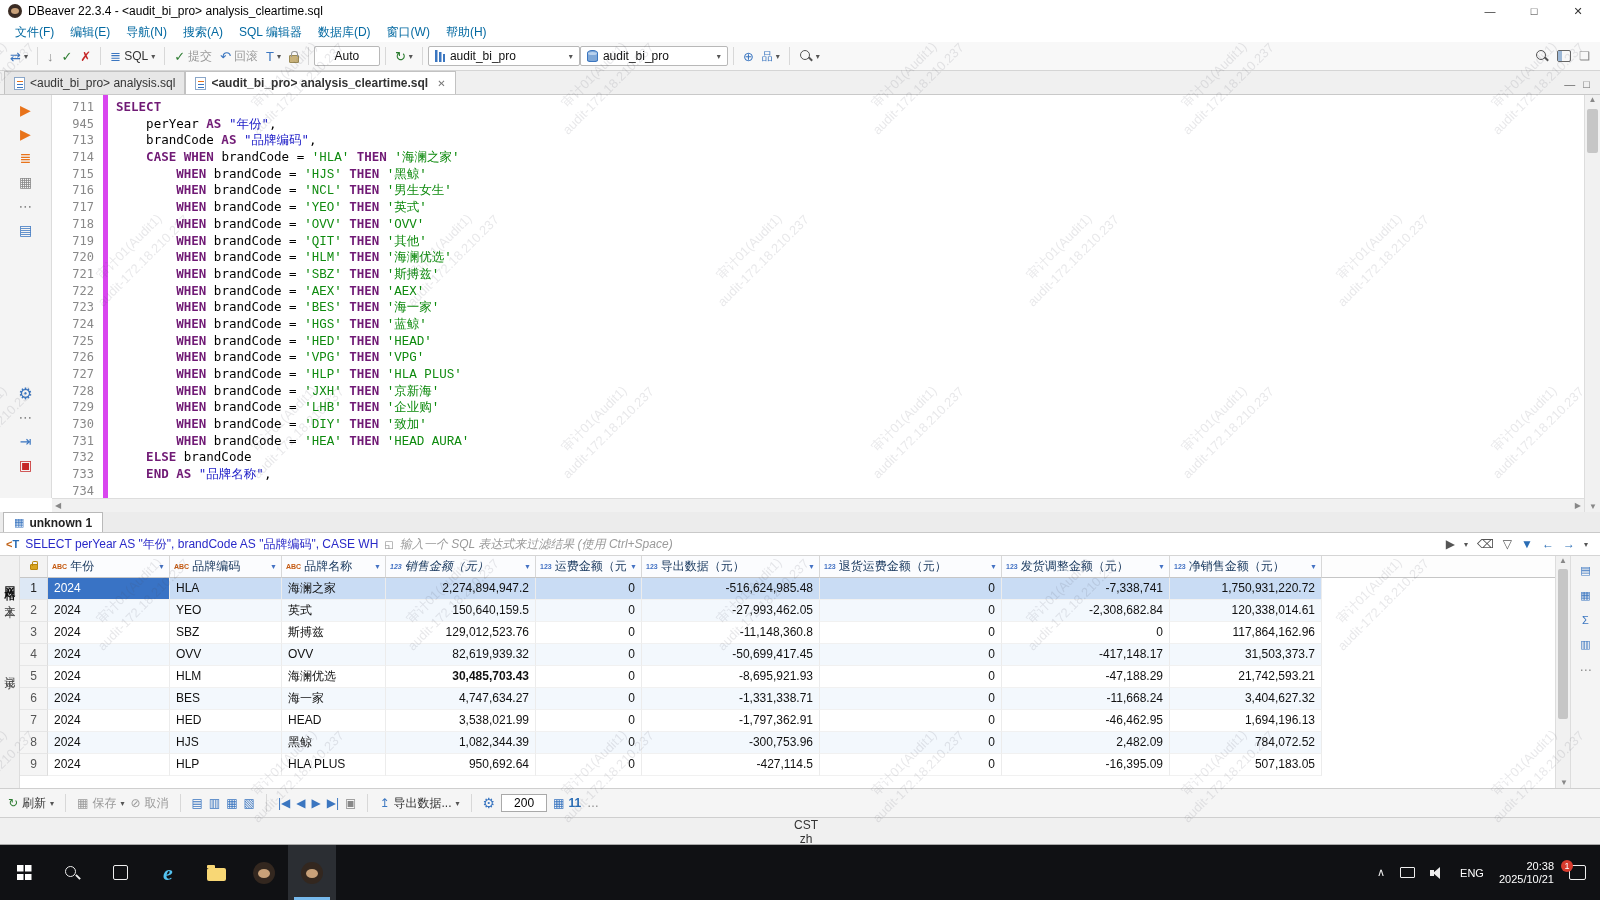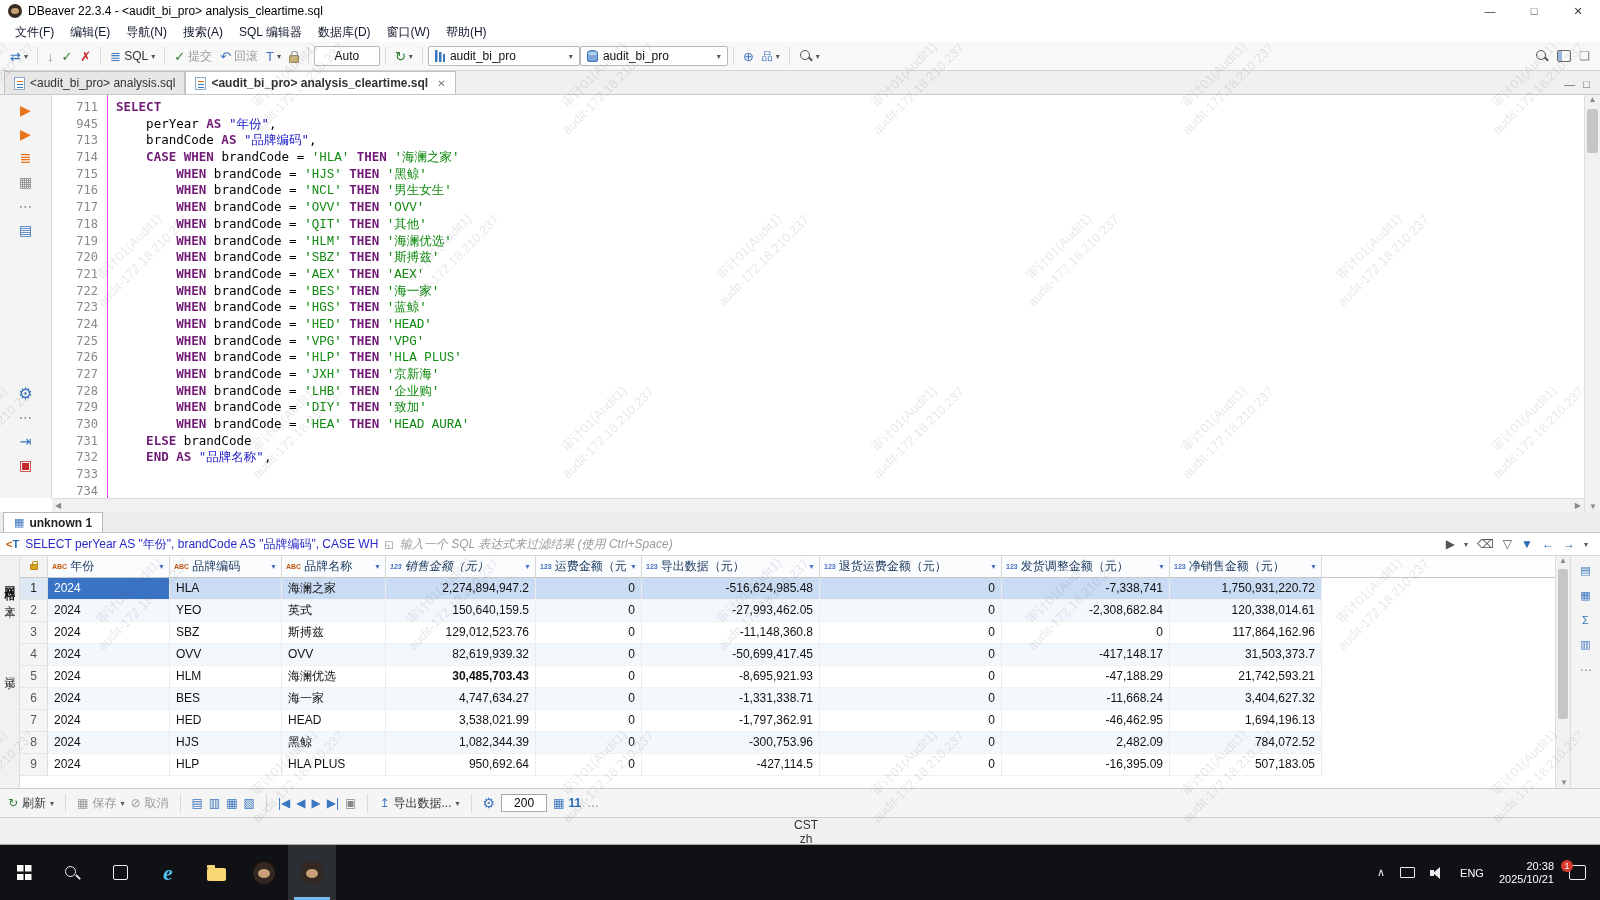--- a/index.html
+++ b/index.html
@@ -9,21 +9,21 @@
   
   .titlebar { position:absolute; top:0; left:0; width:1600px; height:22px; background:#fff; display:flex; align-items:center; }
   .app-icon { width:14px; height:14px; border-radius:50%; background:#3a2b23; margin:0 6px 0 8px; position:relative; }
   .app-icon::after { content:''; position:absolute; left:3px; top:4px; width:8px; height:6px; border-radius:50%; background:#c9a179; }
   .title-text { font-size:12px; color:#000; }
   .win-controls { margin-left:auto; display:flex; height:22px; }
   .wc { width:44px; height:22px; display:flex; align-items:center; justify-content:center; font-size:11px; color:#333; cursor:default; }
 
   
   .menubar { position:absolute; top:22px; left:0; width:1600px; height:20px; background:#fff; display:flex; align-items:center; padding-left:8px; gap:2px; }
-  .menu-item { padding:2px 7px; color:#0f172a; }
+  .menu-item { padding:2px 7px; color:#0369a1; }
 
   
   .toolbar { position:absolute; top:42px; left:0; width:1600px; height:29px; background:#f8f8f8; border-bottom:1px solid #d5d5d5; display:flex; align-items:center; padding-left:6px; }
   .tb-sep { width:1px; height:18px; background:#d8d8d8; margin:0 5px; }
   .tb-btn { display:flex; align-items:center; gap:3px; padding:2px 4px; border-radius:2px; color:#333; white-space:nowrap; }
   .tb-glyph { font-size:13px; line-height:13px; }
   .caret { font-size:8px; color:#555; }
   .combo { display:flex; align-items:center; gap:5px; background:#fff; border:1px solid #b8b8b8; height:20px; padding:0 6px; border-radius:2px; }
   .combo .caret { margin-left:auto; }
   .dbbars { display:inline-block; width:10px; height:12px;
@@ -47,21 +47,21 @@
   .etab.active { background:#fff; font-weight:bold; }
   .sqlfile { width:11px; height:13px; background:#fff; border:1px solid #8aa6c8; position:relative; flex:none; }
   .sqlfile::before { content:''; position:absolute; left:2px; top:3px; width:6px; height:1.5px; background:#e8731a; box-shadow:0 3px 0 #3b76c0, 0 6px 0 #3b76c0; }
   .tab-close { font-size:10px; color:#777; margin-left:4px; }
   .tabbar-right { margin-left:auto; display:flex; gap:8px; padding:0 10px 4px 0; color:#666; font-size:11px; }
 
   
   .editor { position:absolute; top:95px; left:0; width:1600px; height:417px; background:#fff; }
   .ed-strip { position:absolute; left:0; top:0; width:52px; height:403px; background:#f4f4f4; border-right:1px solid #dcdcdc; display:flex; flex-direction:column; align-items:center; padding-top:8px; gap:9px; }
   .strip-ico { font-size:14px; line-height:15px; }
-  .gutter { position:absolute; left:52px; top:0; width:56px; height:403px; background:#fff; border-right:1px solid #d946ef; padding-top:4px; }
+  .gutter { position:absolute; left:52px; top:0; width:56px; height:403px; background:#fff; border-right:5px solid #d946ef; padding-top:4px; }
   .ln { height:16.7px; line-height:16.7px; text-align:right; padding-right:9px; color:#888; font-family:"DejaVu Sans Mono",monospace; font-size:12px; }
   .code { position:absolute; left:108px; top:0; width:1476px; height:403px; overflow:hidden; padding:4px 0 0 8px; }
   .cl { height:16.7px; line-height:16.7px; white-space:pre; font-family:"DejaVu Sans Mono",monospace; font-size:12.5px; color:#000; }
   .kw { color:#701a75; font-weight:bold; }
   .str { color:#0e8a0e;font-family:Liberation Mono, monospace; }
   .qid { color:#2020c8; }
   .ed-hscroll { position:absolute; left:52px; top:403px; width:1532px; height:14px; background:#f1f1f1; border-top:1px solid #ddd; display:flex; align-items:center; justify-content:space-between; padding:0 3px; color:#888; font-size:8px; }
   .ed-vscroll { position:absolute; right:0; top:0; width:16px; height:417px; background:#f1f1f1; border-left:1px solid #ddd; font-size:8px; color:#888; text-align:center; }
   .ed-vthumb { position:absolute; left:2px; top:14px; width:11px; height:44px; background:#c6c6c6; border-radius:2px; }
 
@@ -313,20 +313,21 @@
       <div class="ln">733</div>
       <div class="ln">734</div>
     </div>
   <div class="code">
       <div class="cl"><span class="kw">SELECT</span></div>
       <div class="cl"><span>    perYear </span><span class="kw">AS</span><span> </span><span class="qid">"年份"</span><span>,</span></div>
       <div class="cl"><span>    brandCode </span><span class="kw">AS</span><span> </span><span class="qid">"品牌编码"</span><span>,</span></div>
       <div class="cl"><span>    </span><span class="kw">CASE</span><span> </span><span class="kw">WHEN</span><span> brandCode = </span><span class="str">'HLA'</span><span> </span><span class="kw">THEN</span><span> </span><span class="str">'海澜之家'</span></div>
       <div class="cl"><span>        </span><span class="kw">WHEN</span><span> brandCode = </span><span class="str">'HJS'</span><span> </span><span class="kw">THEN</span><span> </span><span class="str">'黑鲸'</span></div>
       <div class="cl"><span>        </span><span class="kw">WHEN</span><span> brandCode = </span><span class="str">'NCL'</span><span> </span><span class="kw">THEN</span><span> </span><span class="str">'男生女生'</span></div>
+      <div class="cl"><span>        </span><span class="kw">WHEN</span><span> brandCode = </span><span class="str">'YEO'</span><span> </span><span class="kw">THEN</span><span> </span><span class="str">'英式'</span></div>
       <div class="cl"><span>        </span><span class="kw">WHEN</span><span> brandCode = </span><span class="str">'OVV'</span><span> </span><span class="kw">THEN</span><span> </span><span class="str">'OVV'</span></div>
       <div class="cl"><span>        </span><span class="kw">WHEN</span><span> brandCode = </span><span class="str">'QIT'</span><span> </span><span class="kw">THEN</span><span> </span><span class="str">'其他'</span></div>
       <div class="cl"><span>        </span><span class="kw">WHEN</span><span> brandCode = </span><span class="str">'HLM'</span><span> </span><span class="kw">THEN</span><span> </span><span class="str">'海澜优选'</span></div>
       <div class="cl"><span>        </span><span class="kw">WHEN</span><span> brandCode = </span><span class="str">'SBZ'</span><span> </span><span class="kw">THEN</span><span> </span><span class="str">'斯搏兹'</span></div>
       <div class="cl"><span>        </span><span class="kw">WHEN</span><span> brandCode = </span><span class="str">'AEX'</span><span> </span><span class="kw">THEN</span><span> </span><span class="str">'AEX'</span></div>
       <div class="cl"><span>        </span><span class="kw">WHEN</span><span> brandCode = </span><span class="str">'BES'</span><span> </span><span class="kw">THEN</span><span> </span><span class="str">'海一家'</span></div>
       <div class="cl"><span>        </span><span class="kw">WHEN</span><span> brandCode = </span><span class="str">'HGS'</span><span> </span><span class="kw">THEN</span><span> </span><span class="str">'蓝鲸'</span></div>
       <div class="cl"><span>        </span><span class="kw">WHEN</span><span> brandCode = </span><span class="str">'HED'</span><span> </span><span class="kw">THEN</span><span> </span><span class="str">'HEAD'</span></div>
       <div class="cl"><span>        </span><span class="kw">WHEN</span><span> brandCode = </span><span class="str">'VPG'</span><span> </span><span class="kw">THEN</span><span> </span><span class="str">'VPG'</span></div>
       <div class="cl"><span>        </span><span class="kw">WHEN</span><span> brandCode = </span><span class="str">'HLP'</span><span> </span><span class="kw">THEN</span><span> </span><span class="str">'HLA PLUS'</span></div>

